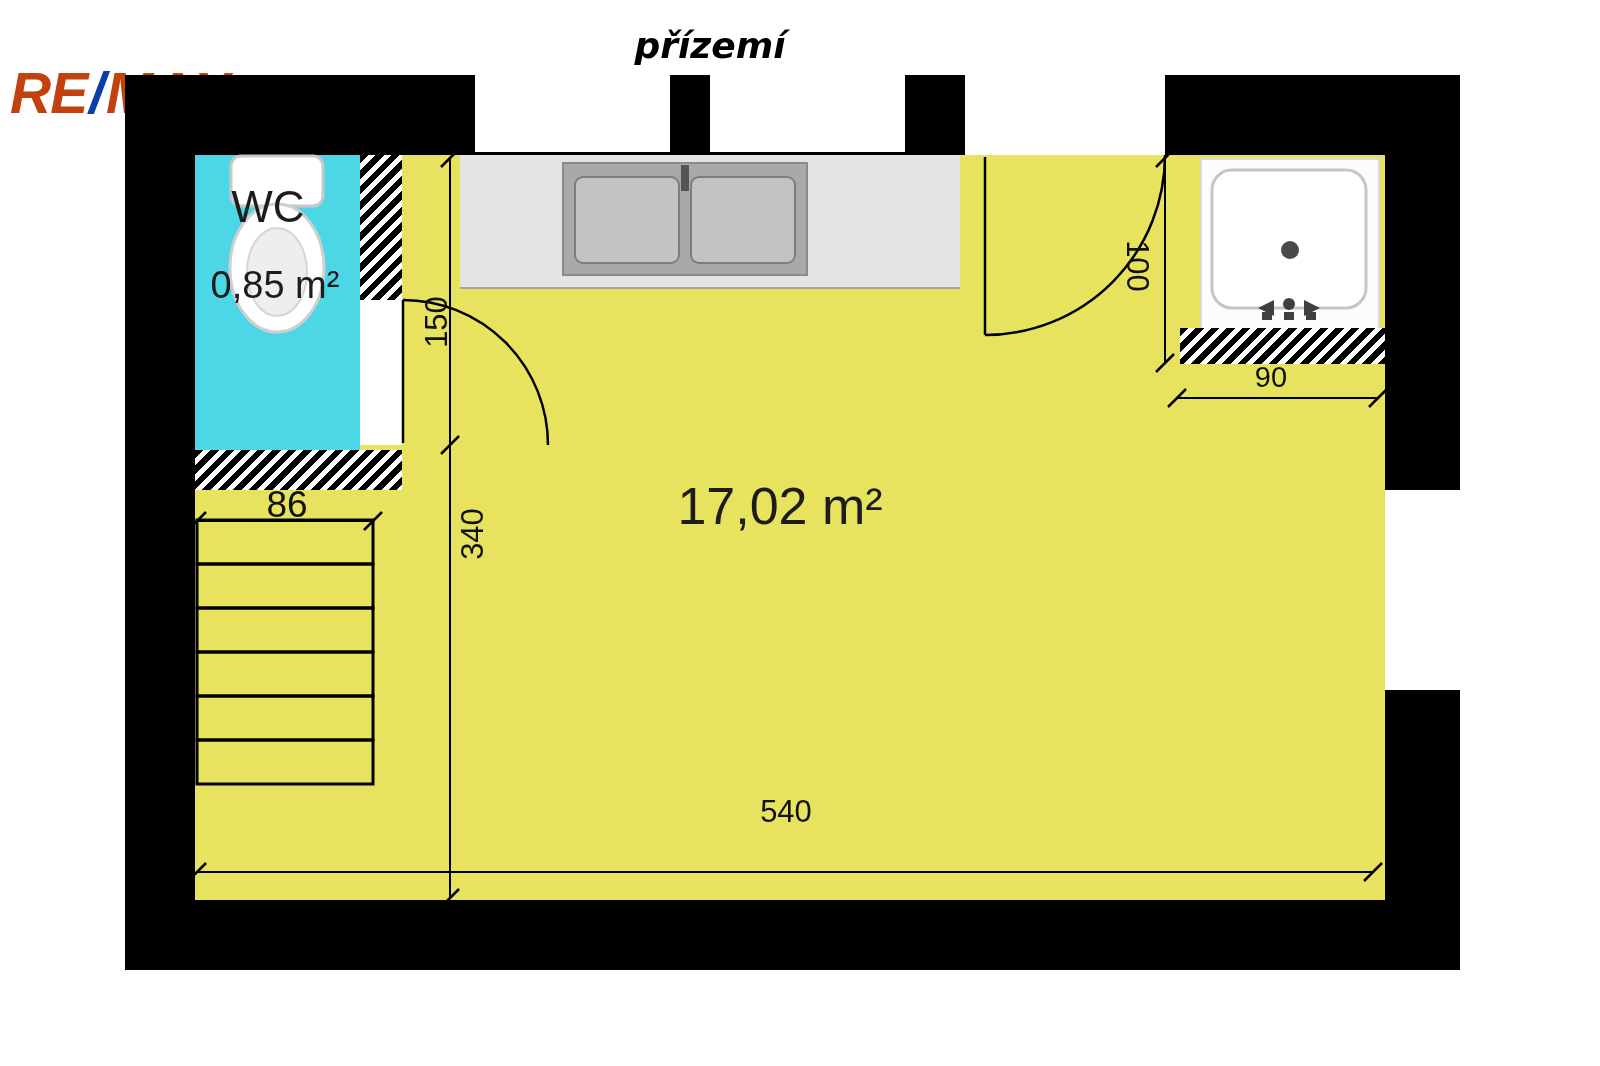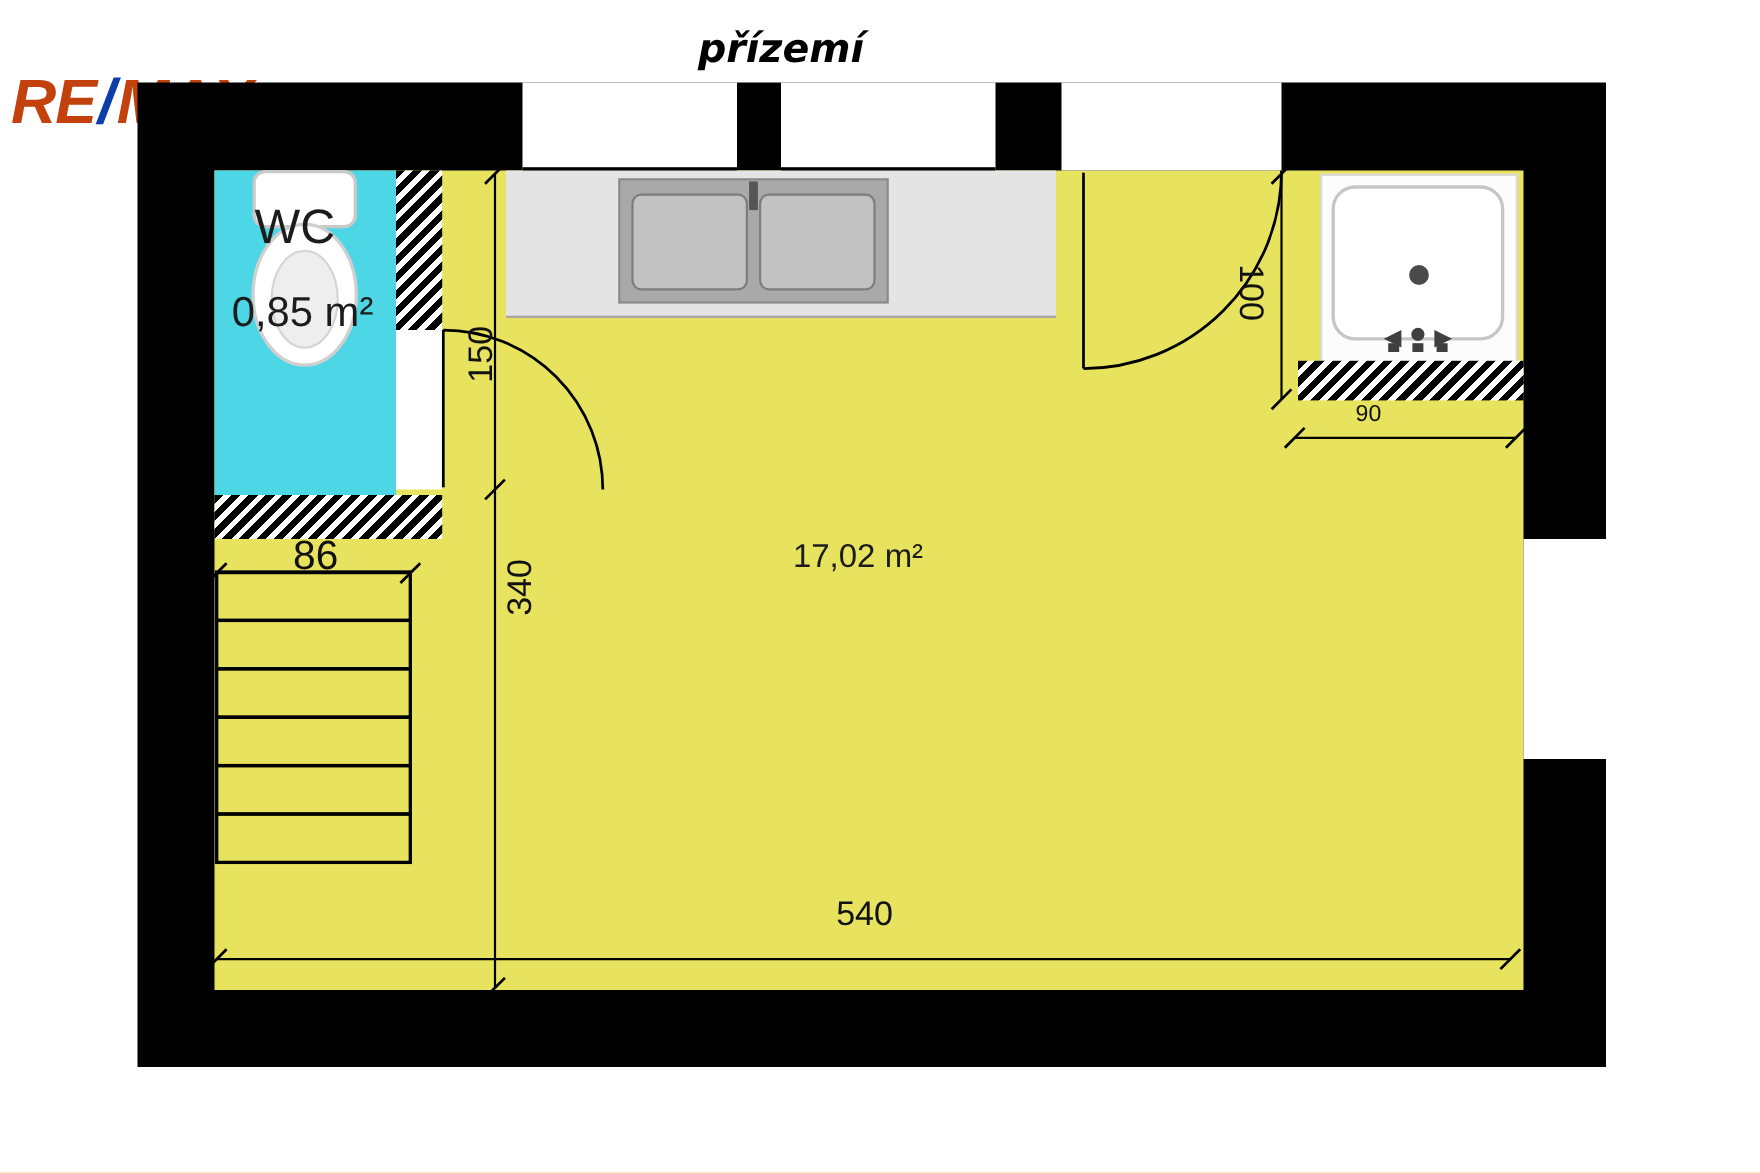--- a/index.html
+++ b/index.html
@@ -35,29 +35,29 @@
   .win-top-1{left:475px;top:75px;width:195px;height:80px;border-bottom:3px solid #000;}
   .win-top-2{left:710px;top:75px;width:195px;height:80px;border-bottom:3px solid #000;}
   .door-open-top{left:965px;top:75px;width:200px;height:80px;background:#fff;}
   .win-right{left:1385px;top:490px;width:75px;height:200px;background:#fff;}
 
   
   .lbl{position:absolute;transform:translate(-50%,-50%);white-space:nowrap;color:#1c1c1c;}
   .lbl.rot{transform:translate(-50%,-50%) rotate(-90deg);}
   .lbl.rotcw{transform:translate(-50%,-50%) rotate(90deg);}
   .room-name{font-size:46px;}
-  .room-area{font-size:30px;}
+  .room-area{font-size:52px;}
   .wc-name{left:268px;top:207px;font-size:44px;}
   .wc-area{left:275px;top:285px;font-size:38px;}
   .main-name{left:782px;top:421px;}
   .main-area{left:780px;top:506px;}
   .dim{font-size:31px;color:#111;}
-  .dim-540{left:786px;top:831px;}
+  .dim-540{left:786px;top:812px;}
   .dim-86{left:287px;top:505px;font-size:37px;}
-  .dim-90{left:1244px;top:377px;font-size:21px;}
+  .dim-90{left:1271px;top:377px;font-size:29px;}
   .dim-150{left:437px;top:322px;}
   .dim-340{left:473px;top:534px;}
   .dim-100{left:1137px;top:266px;}
 
   svg.overlay{position:absolute;left:0;top:0;pointer-events:none;}
 </style>
 </head>
 <body>
 
 <div class="canvas">

